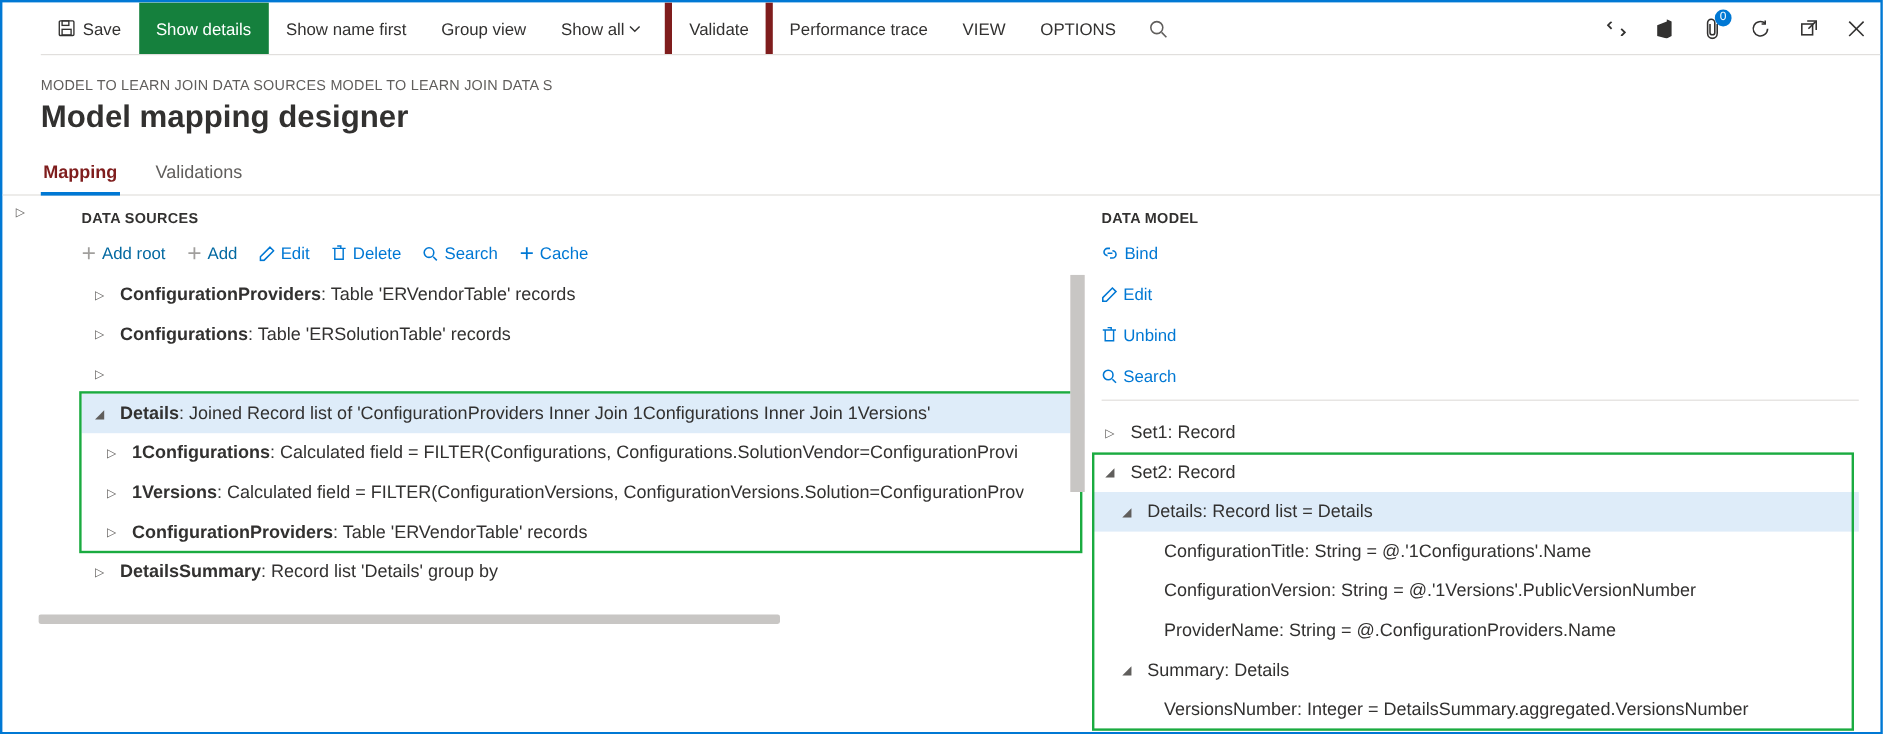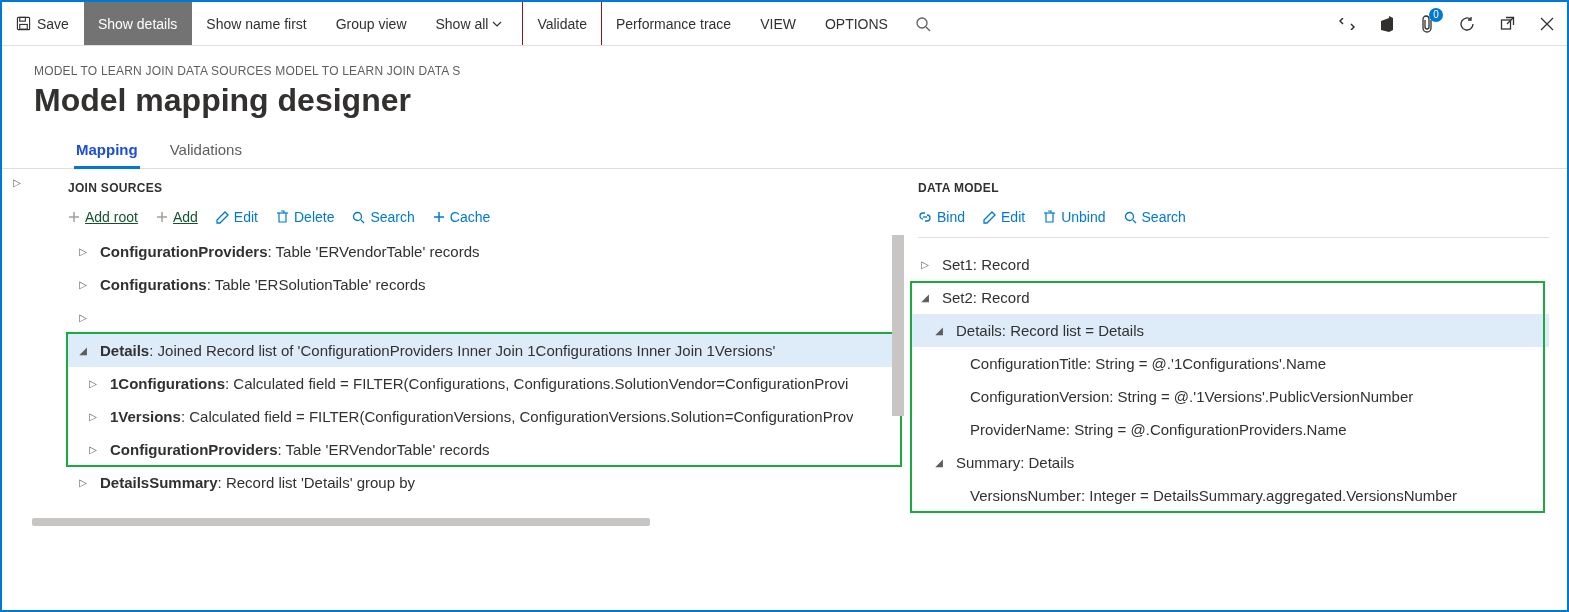--- a/index.html
+++ b/index.html
@@ -1,52 +1,52 @@
 <!DOCTYPE html>
 <html><head>
 <meta charset="utf-8">
 <style>
   * { box-sizing: border-box; margin: 0; padding: 0; }
   html, body { width: 1569px; height: 612px; font-family: "Segoe UI", Arial, sans-serif; font-size: 14px; color: #323130; background: #fff; }
   body { border: 2px solid #0078d4; overflow: hidden; }
 
   
-  .toolbar { height: 44px; display: flex; align-items: stretch; border-bottom: 1px solid #e1dfdd; }
+  .toolbar { height: 44px; display: flex; align-items: stretch; border-bottom: 1px solid #e1dfdd; margin-left: 32px; }
   .tb-item { display: flex; align-items: center; padding: 0 14px; cursor: pointer; white-space: nowrap; font-size: 14px; color: #323130; border-right: 1px solid transparent; }
-  .tb-item.sep-after { border-right: 1px solid #7f1d1d; }
-  .tb-item.active { background: #737373; color: #fff; }
+  .tb-item.sep-after { border-right: 6px solid #7f1d1d; }
+  .tb-item.active { background: #15803d; color: #fff; }
   .tb-item svg, .tb-item .glyph { margin-right: 6px; }
   .tb-spacer { flex: 1; }
   .icon-btn { display: flex; align-items: center; justify-content: center; width: 40px; cursor: pointer; position: relative; }
   .badge { position: absolute; top: 6px; right: 4px; background: #0078d4; color: #fff; border-radius: 8px; font-size: 10px; min-width: 14px; height: 14px; line-height: 14px; text-align: center; padding: 0 3px; }
   .chev { margin-left: 4px; }
 
   
   .header { padding: 18px 32px 6px; }
   .breadcrumb { font-size: 12px; color: #605e5c; letter-spacing: .2px; }
-  .page-title { font-size: 32px; font-weight: 600; margin-top: 4px; }
+  .page-title { font-size: 26px; font-weight: 600; margin-top: 4px; }
 
   
   .tabs { display: flex; gap: 28px; padding: 8px 32px 0; border-bottom: 1px solid #e1dfdd; }
   .tab { padding: 8px 2px 10px; cursor: pointer; font-size: 15px; color: #605e5c; position: relative; }
-  .tab.active { color: #1d4ed8; font-weight: 600; margin-left: 40px; }
+  .tab.active { color: #7f1d1d; font-weight: 600; }
   .tab.active::after { content: ""; position: absolute; left: 0; right: 0; bottom: -1px; height: 3px; background: #0078d4; }
 
   
   .main { display: flex; height: calc(100% - 44px - 96px - 40px); }
   .left-gutter { width: 30px; text-align: center; padding-top: 8px; color: #605e5c; cursor: pointer; font-size: 10px; }
   .panel-left { width: 878px; padding-right: 6px; padding-top: 6px; }
   .panel-right { flex: 1; padding: 0 18px 0 0; }
 
   .section-title { font-size: 12px; font-weight: 700; letter-spacing: .3px; color: #323130; padding: 6px 0 10px 36px; }
   .section-title-rt { font-size: 12px; font-weight: 700; letter-spacing: .3px; color: #323130; padding: 6px 0 10px 8px; }
 
   .cmdbar { display: flex; gap: 18px; padding: 4px 0 10px 36px; }
   .cmd { display: flex; align-items: center; gap: 5px; color: #0078d4; cursor: pointer; font-size: 14px; }
-  .cmd.muted { color: #14532d; text-decoration: underline; }
+  .cmd.muted { color: #0369a1; }
   .cmd.muted svg { stroke: #a19f9d; fill: #a19f9d; }
 
   .tree { position: relative; margin-left: 36px; }
   .tree-row { display: flex; align-items: center; height: 33px; padding-left: 8px; font-size: 15px; }
   .tree-row.sel { background: #deecf9; }
   .tree-row .tw { width: 14px; text-align: center; color: #605e5c; font-size: 10px; margin-right: 10px; cursor: pointer; }
   .tree-row .lbl { white-space: nowrap; overflow: hidden; }
   .bold { font-weight: 600; }
   .indent1 { padding-left: 18px; }
 
@@ -54,21 +54,21 @@
   .left-green { position: absolute; left: -2px; right: 2px; top: 97px; height: 135px; pointer-events: none; }
 
   .scroll-left { position: relative; height: 292px; overflow: hidden; }
   .hscroll { position: absolute; left: 0; right: 14px; bottom: 0; height: 10px; background: transparent; }
   .hscroll .thumb { position: absolute; left: 0; width: 72%; height: 8px; top: 1px; background: #c8c6c4; border-radius: 2px; }
   .vstub { position: absolute; right: 0; top: 0; width: 12px; height: 62%; background: #edebe9; }
   .vstub .th { position: absolute; right: 0; top: 0; width: 12px; height: 100%; background: #c8c6c4; }
 
   
   .rt { padding-top: 6px; }
-  .rt-cmdbar { display: flex; gap: 18px; padding: 4px 0 12px 8px; }
+  .rt-cmdbar { display: flex; gap: 18px; padding: 4px 0 12px 8px; flex-direction: column; }
   .rt-sub { font-size: 14px; color: #605e5c; padding: 0 0 14px 8px; }
   .rt-divider { border-top: 1px solid #e1dfdd; margin-left: 8px; margin-bottom: 10px; }
 
   .rt-tree { position: relative; }
   .rt-row { display: flex; align-items: center; height: 33px; font-size: 15px; padding-left: 8px; }
   .rt-row.sel { background: #deecf9; }
   .rt-row .tw { width: 14px; text-align: center; color: #605e5c; font-size: 10px; margin-right: 10px; cursor: pointer; }
   .rt-indent1 { padding-left: 22px; }
   .rt-indent2 { padding-left: 36px; text-align: right; }
 
@@ -165,21 +165,21 @@
 
 <div class="tabs">
   <div class="tab active"><span>Mapping</span></div>
   <div class="tab"><span>Validations</span></div>
 </div>
 
 <div class="main">
   <div class="left-gutter">▷</div>
 
   <div class="panel-left">
-    <div class="section-title">JOIN SOURCES</div>
+    <div class="section-title">DATA SOURCES</div>
     <div class="cmdbar">
       <div class="cmd muted">
         <svg width="12" height="12" viewBox="0 0 12 12" stroke="#a19f9d" stroke-width="1.5">
             <line x1="6" y1="1" x2="6" y2="11"></line>
             <line x1="1" y1="6" x2="11" y2="6"></line>
           </svg>
         <span>Add root</span>
       </div>
       <div class="cmd muted">
         <svg width="12" height="12" viewBox="0 0 12 12" stroke="#a19f9d" stroke-width="1.5">

